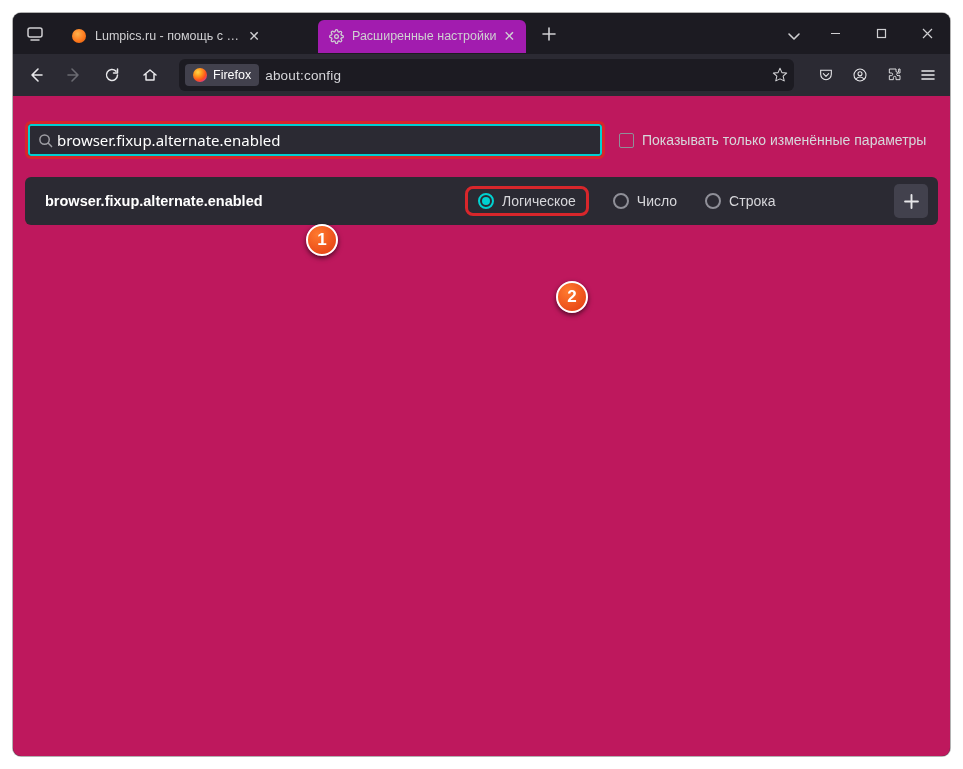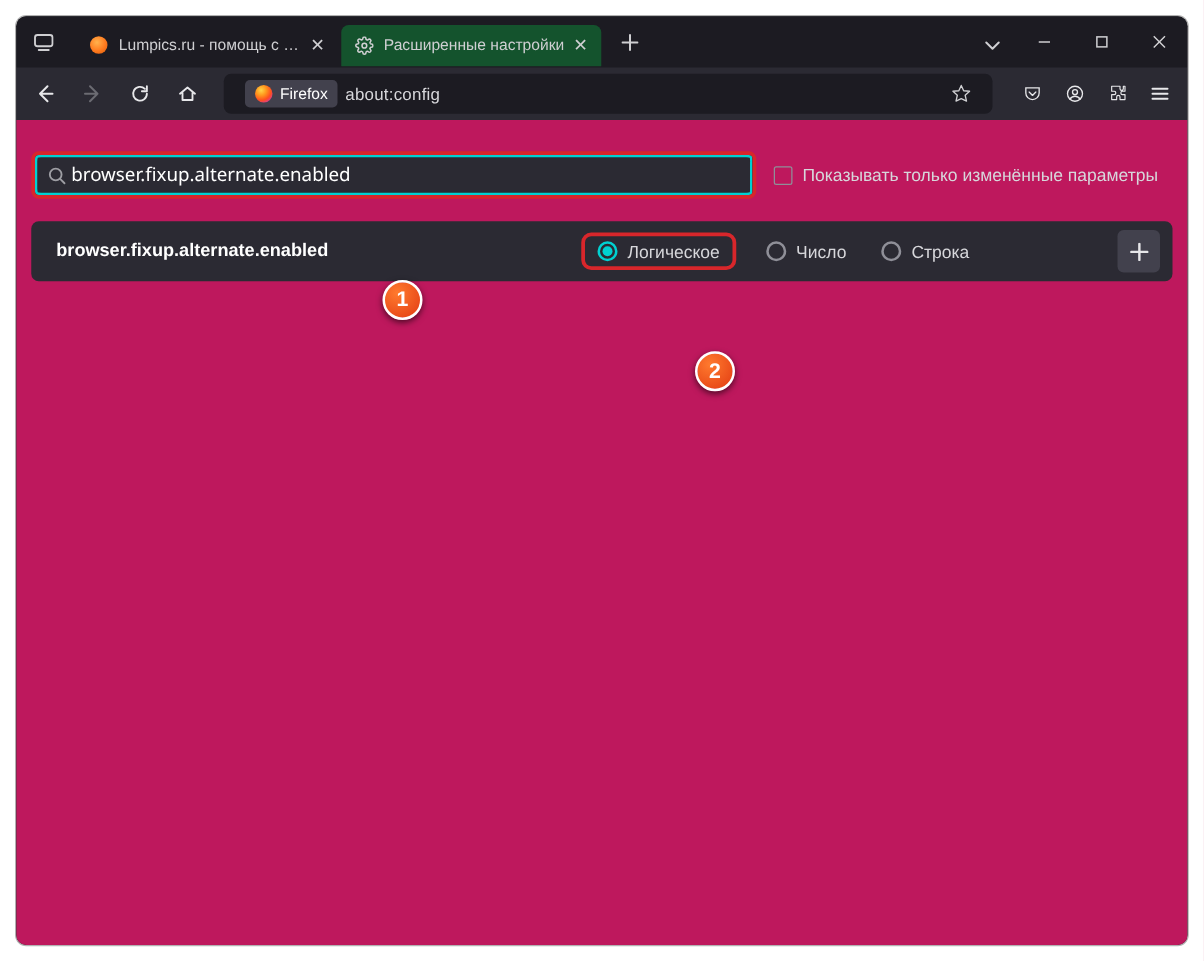--- a/index.html
+++ b/index.html
@@ -12,40 +12,40 @@
   
   .titlebar { height: 41px; display: flex; align-items: stretch; background: #1c1b22; }
   .tab-space { width: 44px; display:flex; align-items:center; justify-content:center; }
   .tabdrop-icon { width:16px; height:14px; }
   .tabs { display: flex; align-items: center; gap: 0; padding-top: 5px; padding-left: 4px; }
   .tab {
     display: flex; align-items: center; height: 33px; padding: 0 8px 0 10px;
     border-radius: 6px 6px 0 0; margin-right: 2px; min-width: 200px; max-width: 210px;
     color: #cfcfd2; font-size: 12.5px; position: relative; cursor: default;
   }
-  .tab.active { background: #14532d; }
+  .tab.active { background: #a21caf; margin-left: 45px; }
   .tab.inactive { background: transparent; }
   .tab .tab-icon { width: 16px; height: 16px; display: inline-flex; align-items:center; justify-content:center; margin-right: 8px; flex:0 0 auto; }
   .tab .tab-label { white-space: nowrap; overflow: hidden; text-overflow: ellipsis; flex: 1 1 auto; }
   .tab .tab-close { width: 18px; height: 18px; display:flex; align-items:center; justify-content:center; border-radius:3px; margin-left:4px; flex:0 0 auto; }
   .x-glyph { font-size: 14px; line-height: 1; color:#cfcfd2; }
   .newtab { width: 30px; height: 30px; margin: 6px 4px 0 6px; display:flex; align-items:center; justify-content:center; border-radius:4px; color:#cfcfd2; font-size:18px; }
   .title-spacer { flex: 1; }
   .chev { width: 36px; display:flex; align-items:center; justify-content:center; color:#cfcfd2; margin-top:4px;}
   .winbtns { display:flex; }
   .winbtn { width: 46px; height: 41px; display:flex; align-items:center; justify-content:center; color:#cfcfd2; }
   .winbtn svg { width:11px; height:11px; }
 
   
   .toolbar { height: 42px; background: #2b2a33; display:flex; align-items:center; padding: 0 6px; gap: 4px; }
   .tbtn { width: 34px; height: 30px; display:flex; align-items:center; justify-content:center; border-radius:4px; color:#cfcfd2; }
   .tbtn.disabled { color:#6b6b72; }
   .urlbar {
     flex: 1; height: 32px; background: #1c1b22; border-radius: 6px; margin: 0 8px;
-    display:flex; align-items:center; padding: 0 17px; gap:6px;
+    display:flex; align-items:center; padding: 0 6px; gap:6px;
   }
   .ff-chip {
     height: 22px; background: #42414d; border-radius: 4px; display:flex; align-items:center;
     padding: 0 8px; gap:6px; color:#fff; font-size:12.5px;
   }
   .ff-logo { width:14px; height:14px; border-radius:50%;
     background: radial-gradient(circle at 35% 30%, #ffd54a 0%, #ff9a1e 30%, #ff4f1e 60%, #b72cff 100%); }
   .url-text { color:#d7d7db; font-size:13.5px; letter-spacing:.2px; }
   .url-spacer { flex:1; }
   .star { color:#cfcfd2; }

